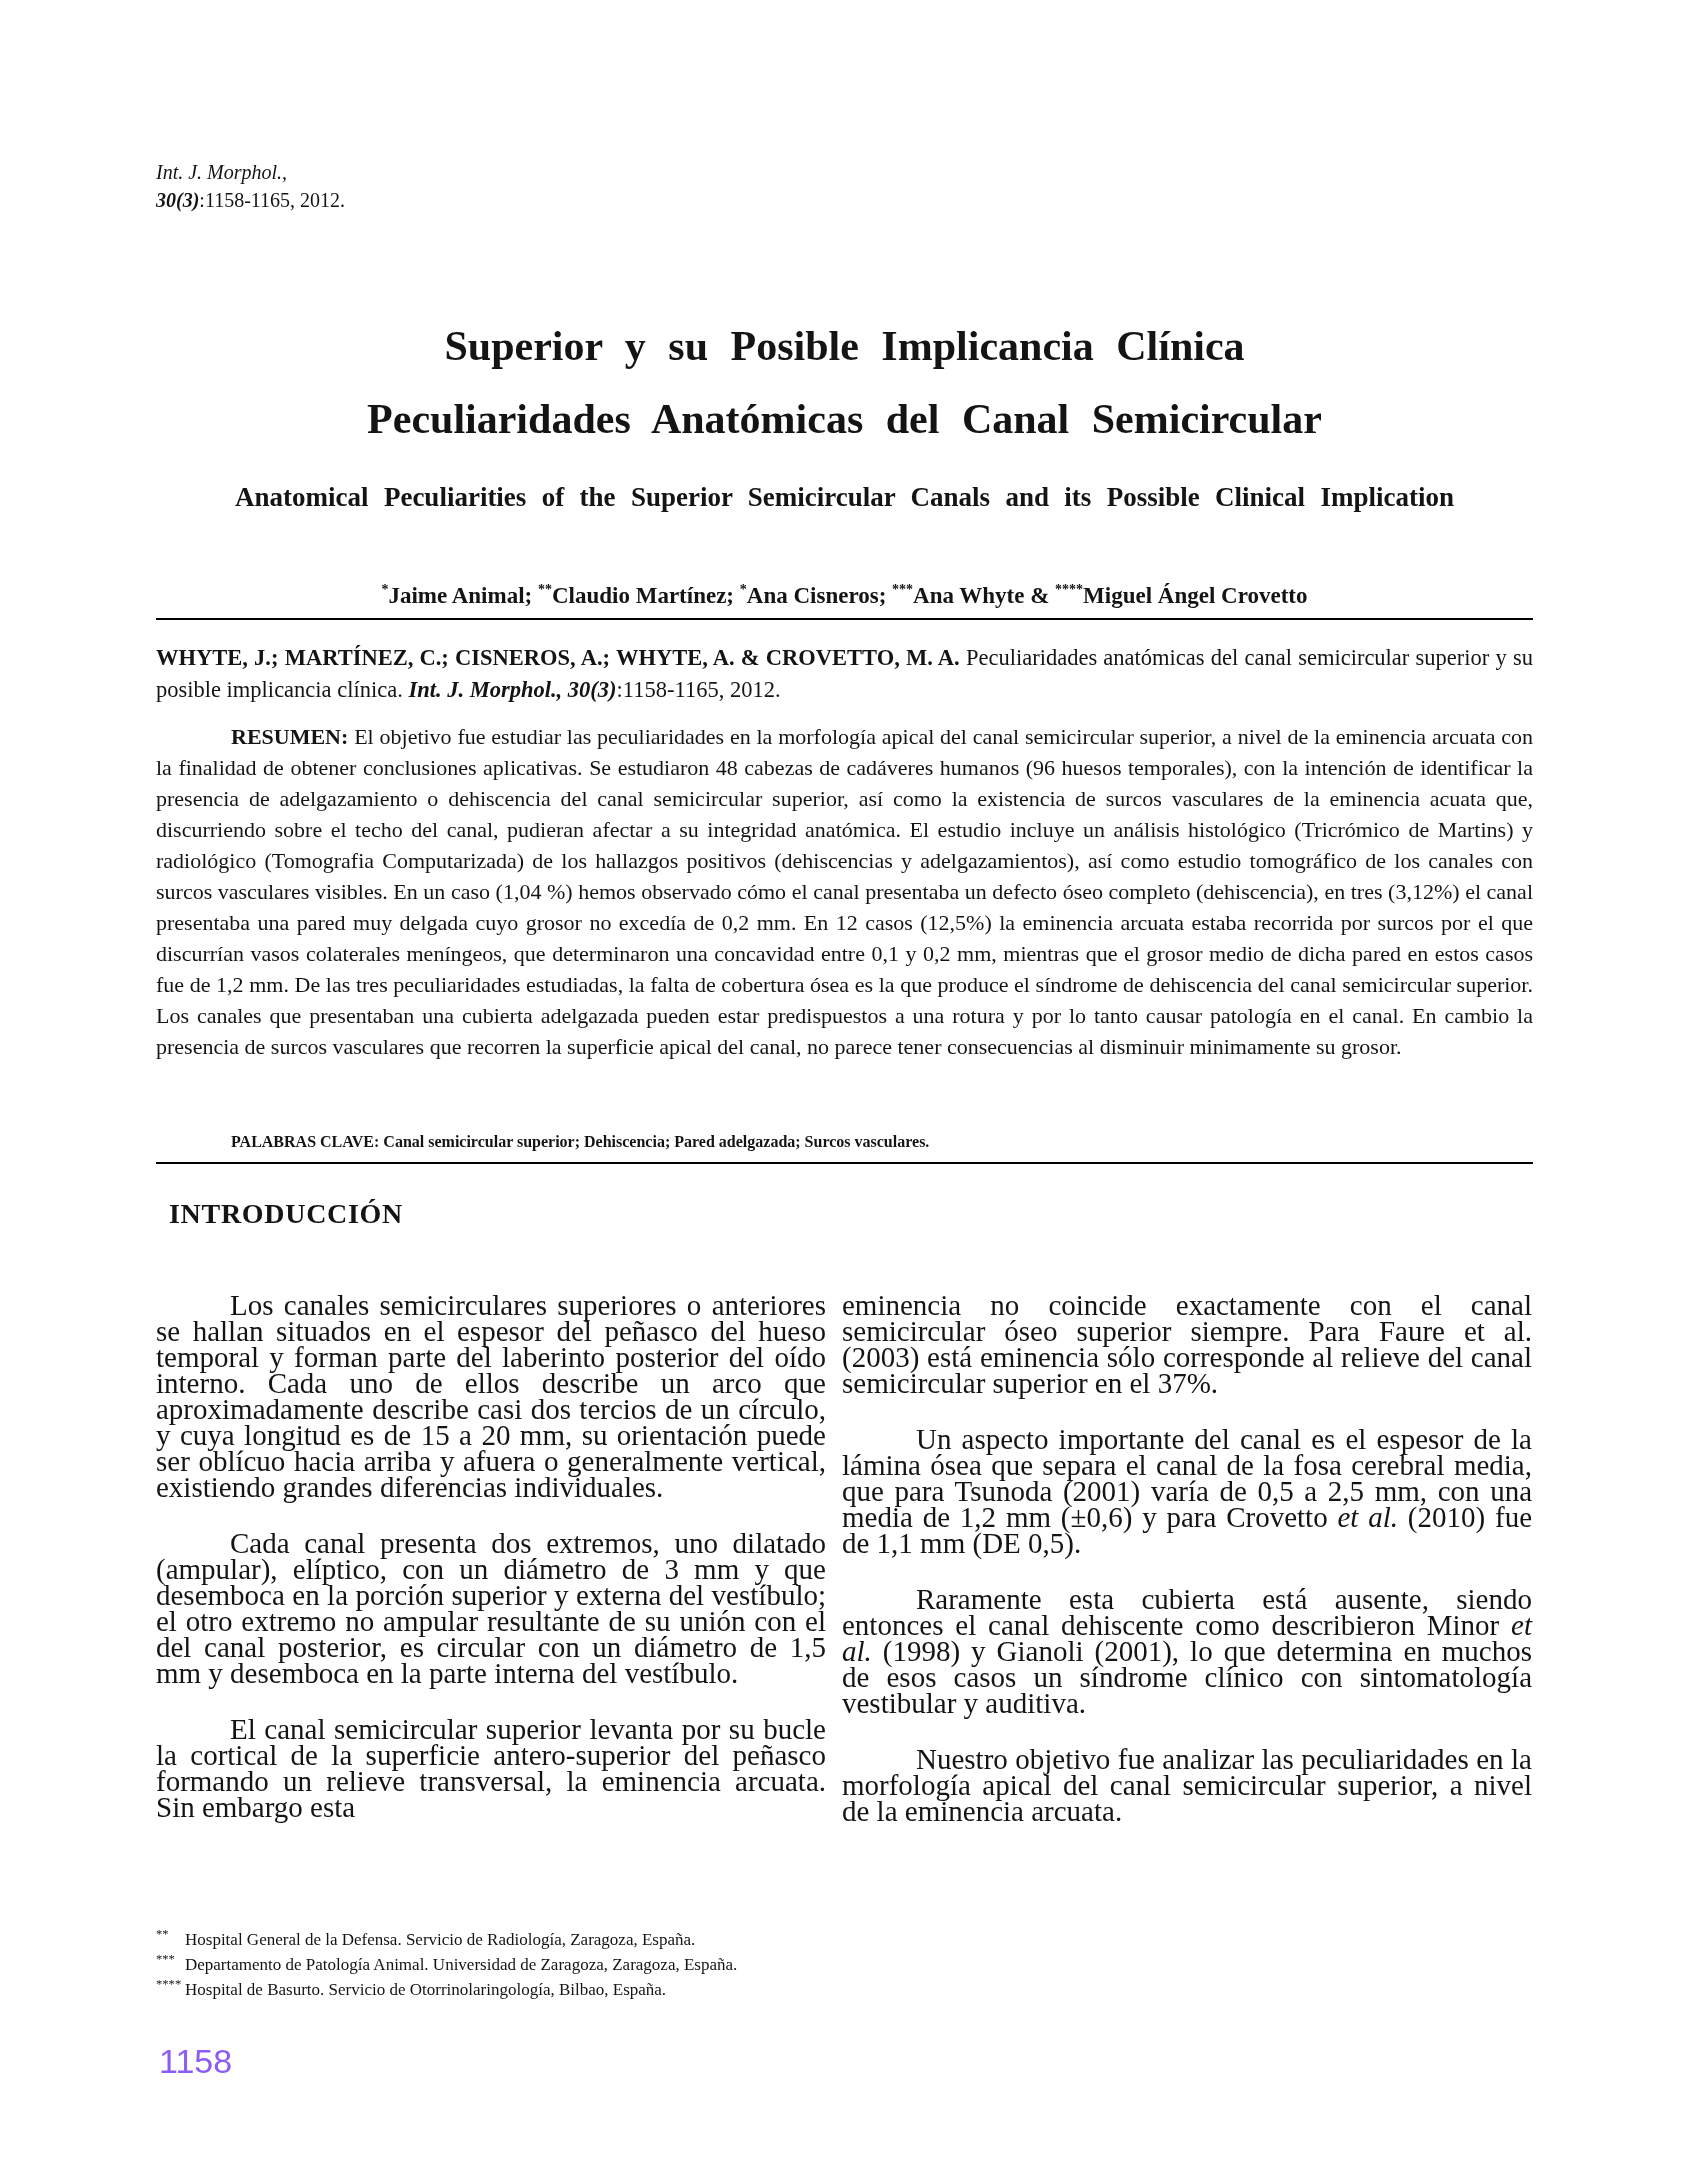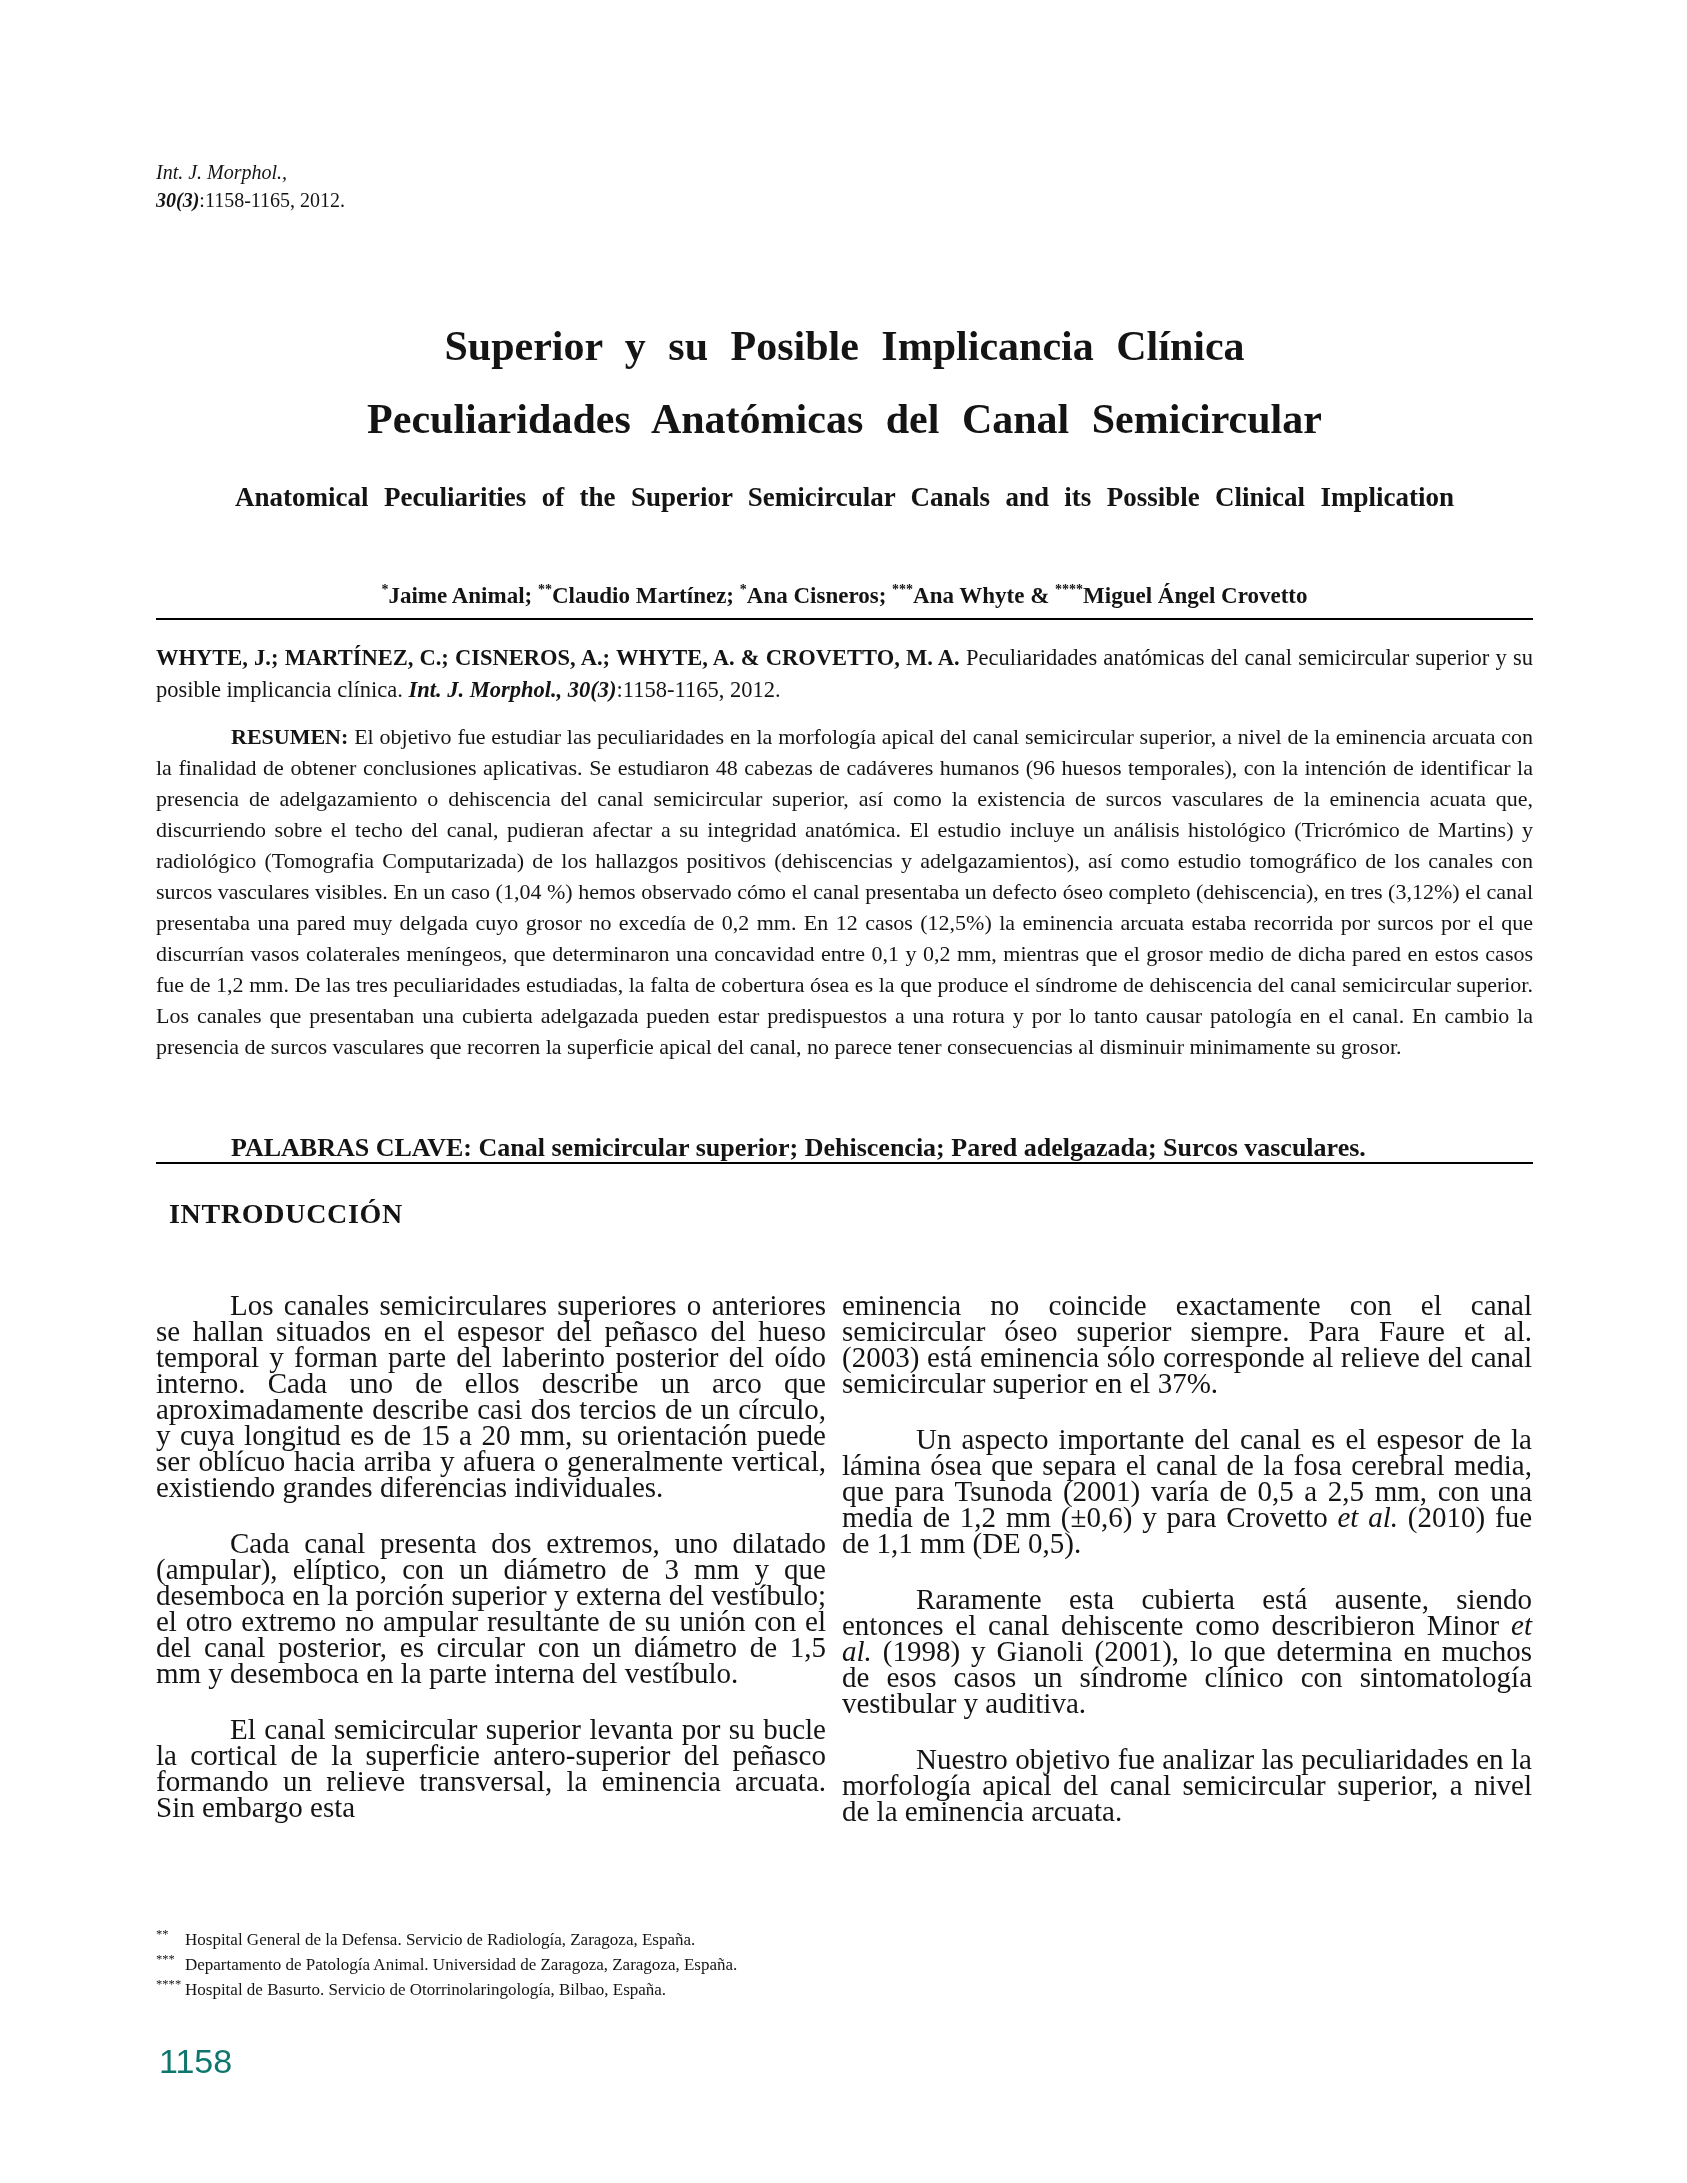--- a/index.html
+++ b/index.html
@@ -46,21 +46,21 @@
     font-size:22.5px;line-height:32px;
     text-align:justify;
   }
   .abstract-block{
     left:156px;top:721px;width:1377px;
     font-size:22px;line-height:31px;
     text-align:justify;text-indent:75px;
   }
   .keywords-line{
     left:156px;top:1133px;width:1377px;
-    font-size:26px;font-weight:bold;
+    font-size:16px;font-weight:bold;
     padding-left:75px;box-sizing:border-box;
   }
   .intro-heading{
     left:169px;top:1198px;width:596px;
     font-size:28px;font-weight:bold;letter-spacing:0.7px;
   }
   .col{top:1292px;font-size:29px;line-height:26px;text-align:justify;}
   .col-left{left:156px;width:670px;}
   .col-right{left:842px;width:690px;}
   .col p{margin:0 0 30px 0;text-indent:74px;}
@@ -68,21 +68,21 @@
   .footnotes{
     left:156px;top:1927px;width:1257px;
     font-size:17px;line-height:25px;
   }
   .fn{white-space:nowrap;}
   .fn-marker{display:inline-block;width:29px;vertical-align:top;}
   .fn-marker sup{font-size:12.6px;line-height:0;}
   .page-number{
     left:159px;top:2042px;
     font-family:"Liberation Sans","DejaVu Sans",sans-serif;
-    font-size:34px;color:#0f766e;
+    font-size:34px;color:#8b5cf6;
   }
 </style>
 </head>
 <body>
 
 <div class="page">
 
   <div class="abs journal-block">
     <div class="line1">Int. J. Morphol.,</div>
     <div class="line2"><span class="bi">30(3)</span><span>:1158-1165, 2012.</span></div>

